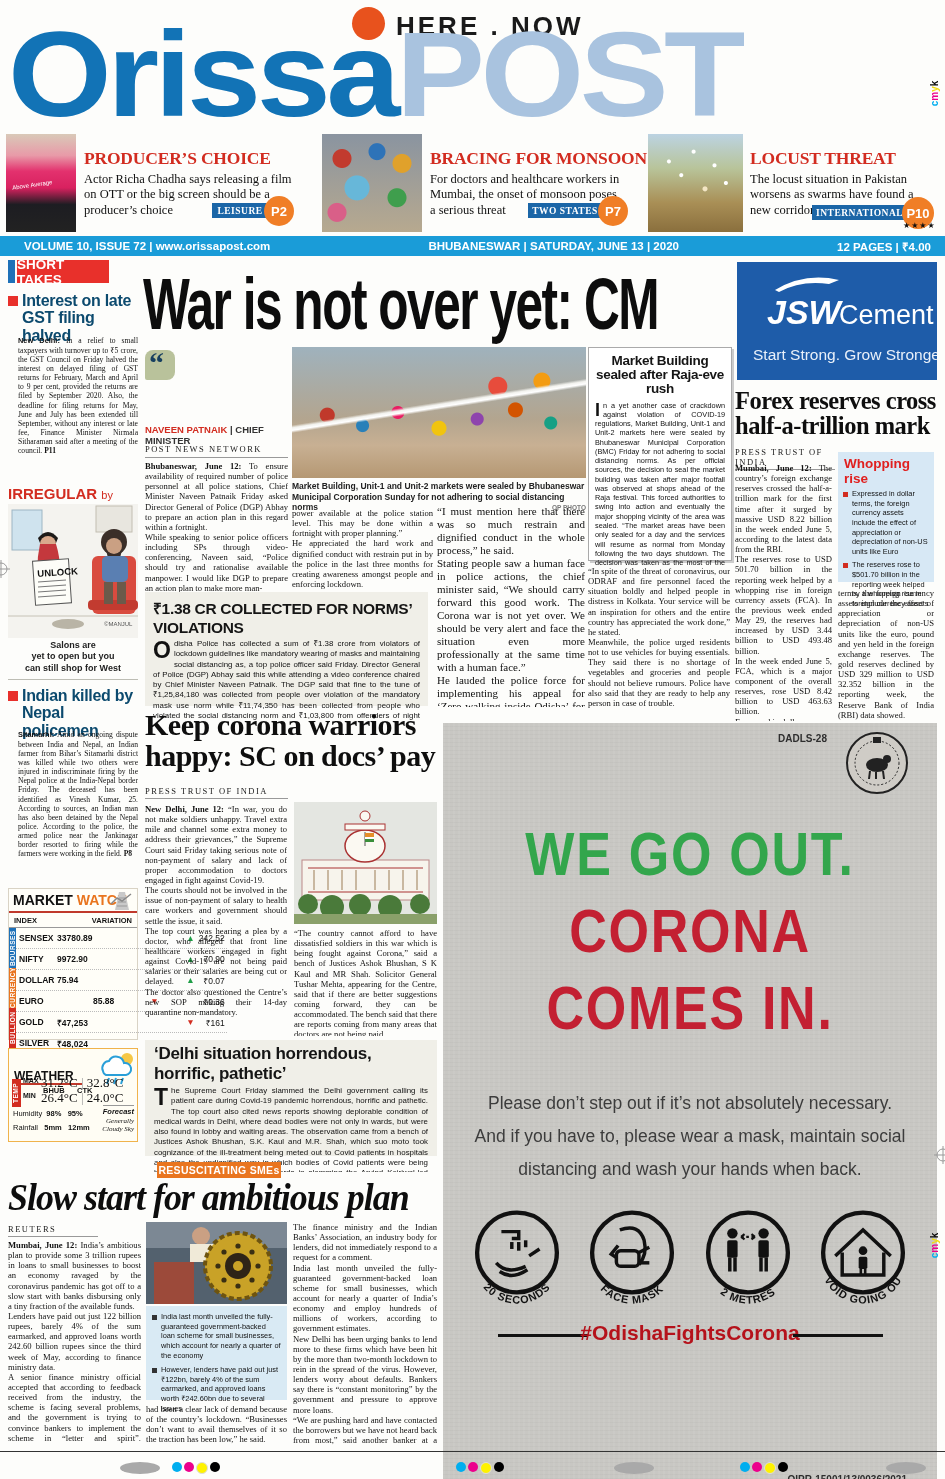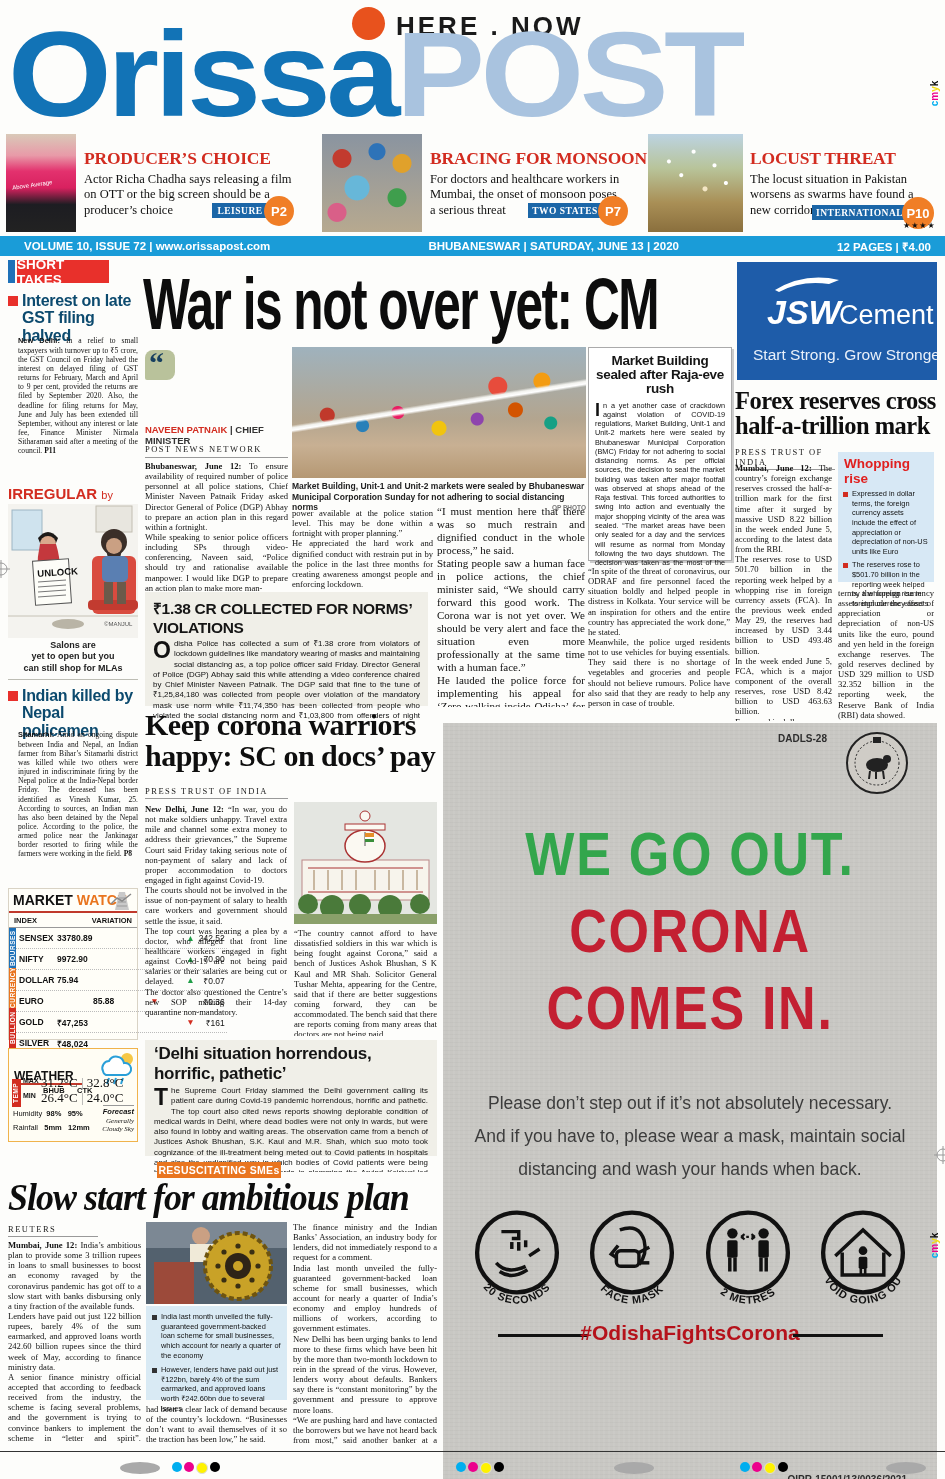--- a/index.html
+++ b/index.html
@@ -174,21 +174,21 @@
           <line x1="30" y1="88" x2="58" y2="86"></line>
           <line x1="30" y1="93" x2="58" y2="91"></line>
         </g>
       <line x1="0" y1="112" x2="130" y2="112" stroke="#c6c2b6"></line>
       <ellipse cx="60" cy="120" rx="16" ry="5" fill="#b9b4a6"></ellipse>
       <text x="96" y="122" font-family="Liberation Sans, sans-serif" font-size="6" fill="#555">©MANJUL</text>
     </svg>
   </div>
   <div class="abs caption pre" style="left:8px;top:640px;width:130px;text-align:center;font-size:9px;">Salons are
 yet to open but you
-can still shop for MLAs</div>
+can still shop for West</div>
   <div class="abs rule" style="left:8px;top:679px;width:130px;"></div>
 
   <div class="abs sqbullet" style="left:8px;top:691px;"></div>
   <div class="abs railhead" style="left:22px;top:687px;width:116px;">Indian killed by Nepal policemen</div>
   <div class="abs body75 j" style="left:18px;top:730px;width:120px;height:150px;">
     <span class="b san" style="font-size:7.4px;">Sitamarhi:</span>
     <span>Amid an ongoing dispute between India and Nepal, an Indian farmer from Bihar’s Sitamarhi district was killed while two others were injured in indiscriminate firing by the Nepal police at the India-Nepal border Friday. The deceased has been identified as Vinesh Kumar, 25. According to sources, an Indian man has also been detained by the Nepal police. According to the police, the armed police near the Jankinagar border resorted to firing while the farmers were working in the field.</span>
     <span class="b">P8</span>
   </div>
 

